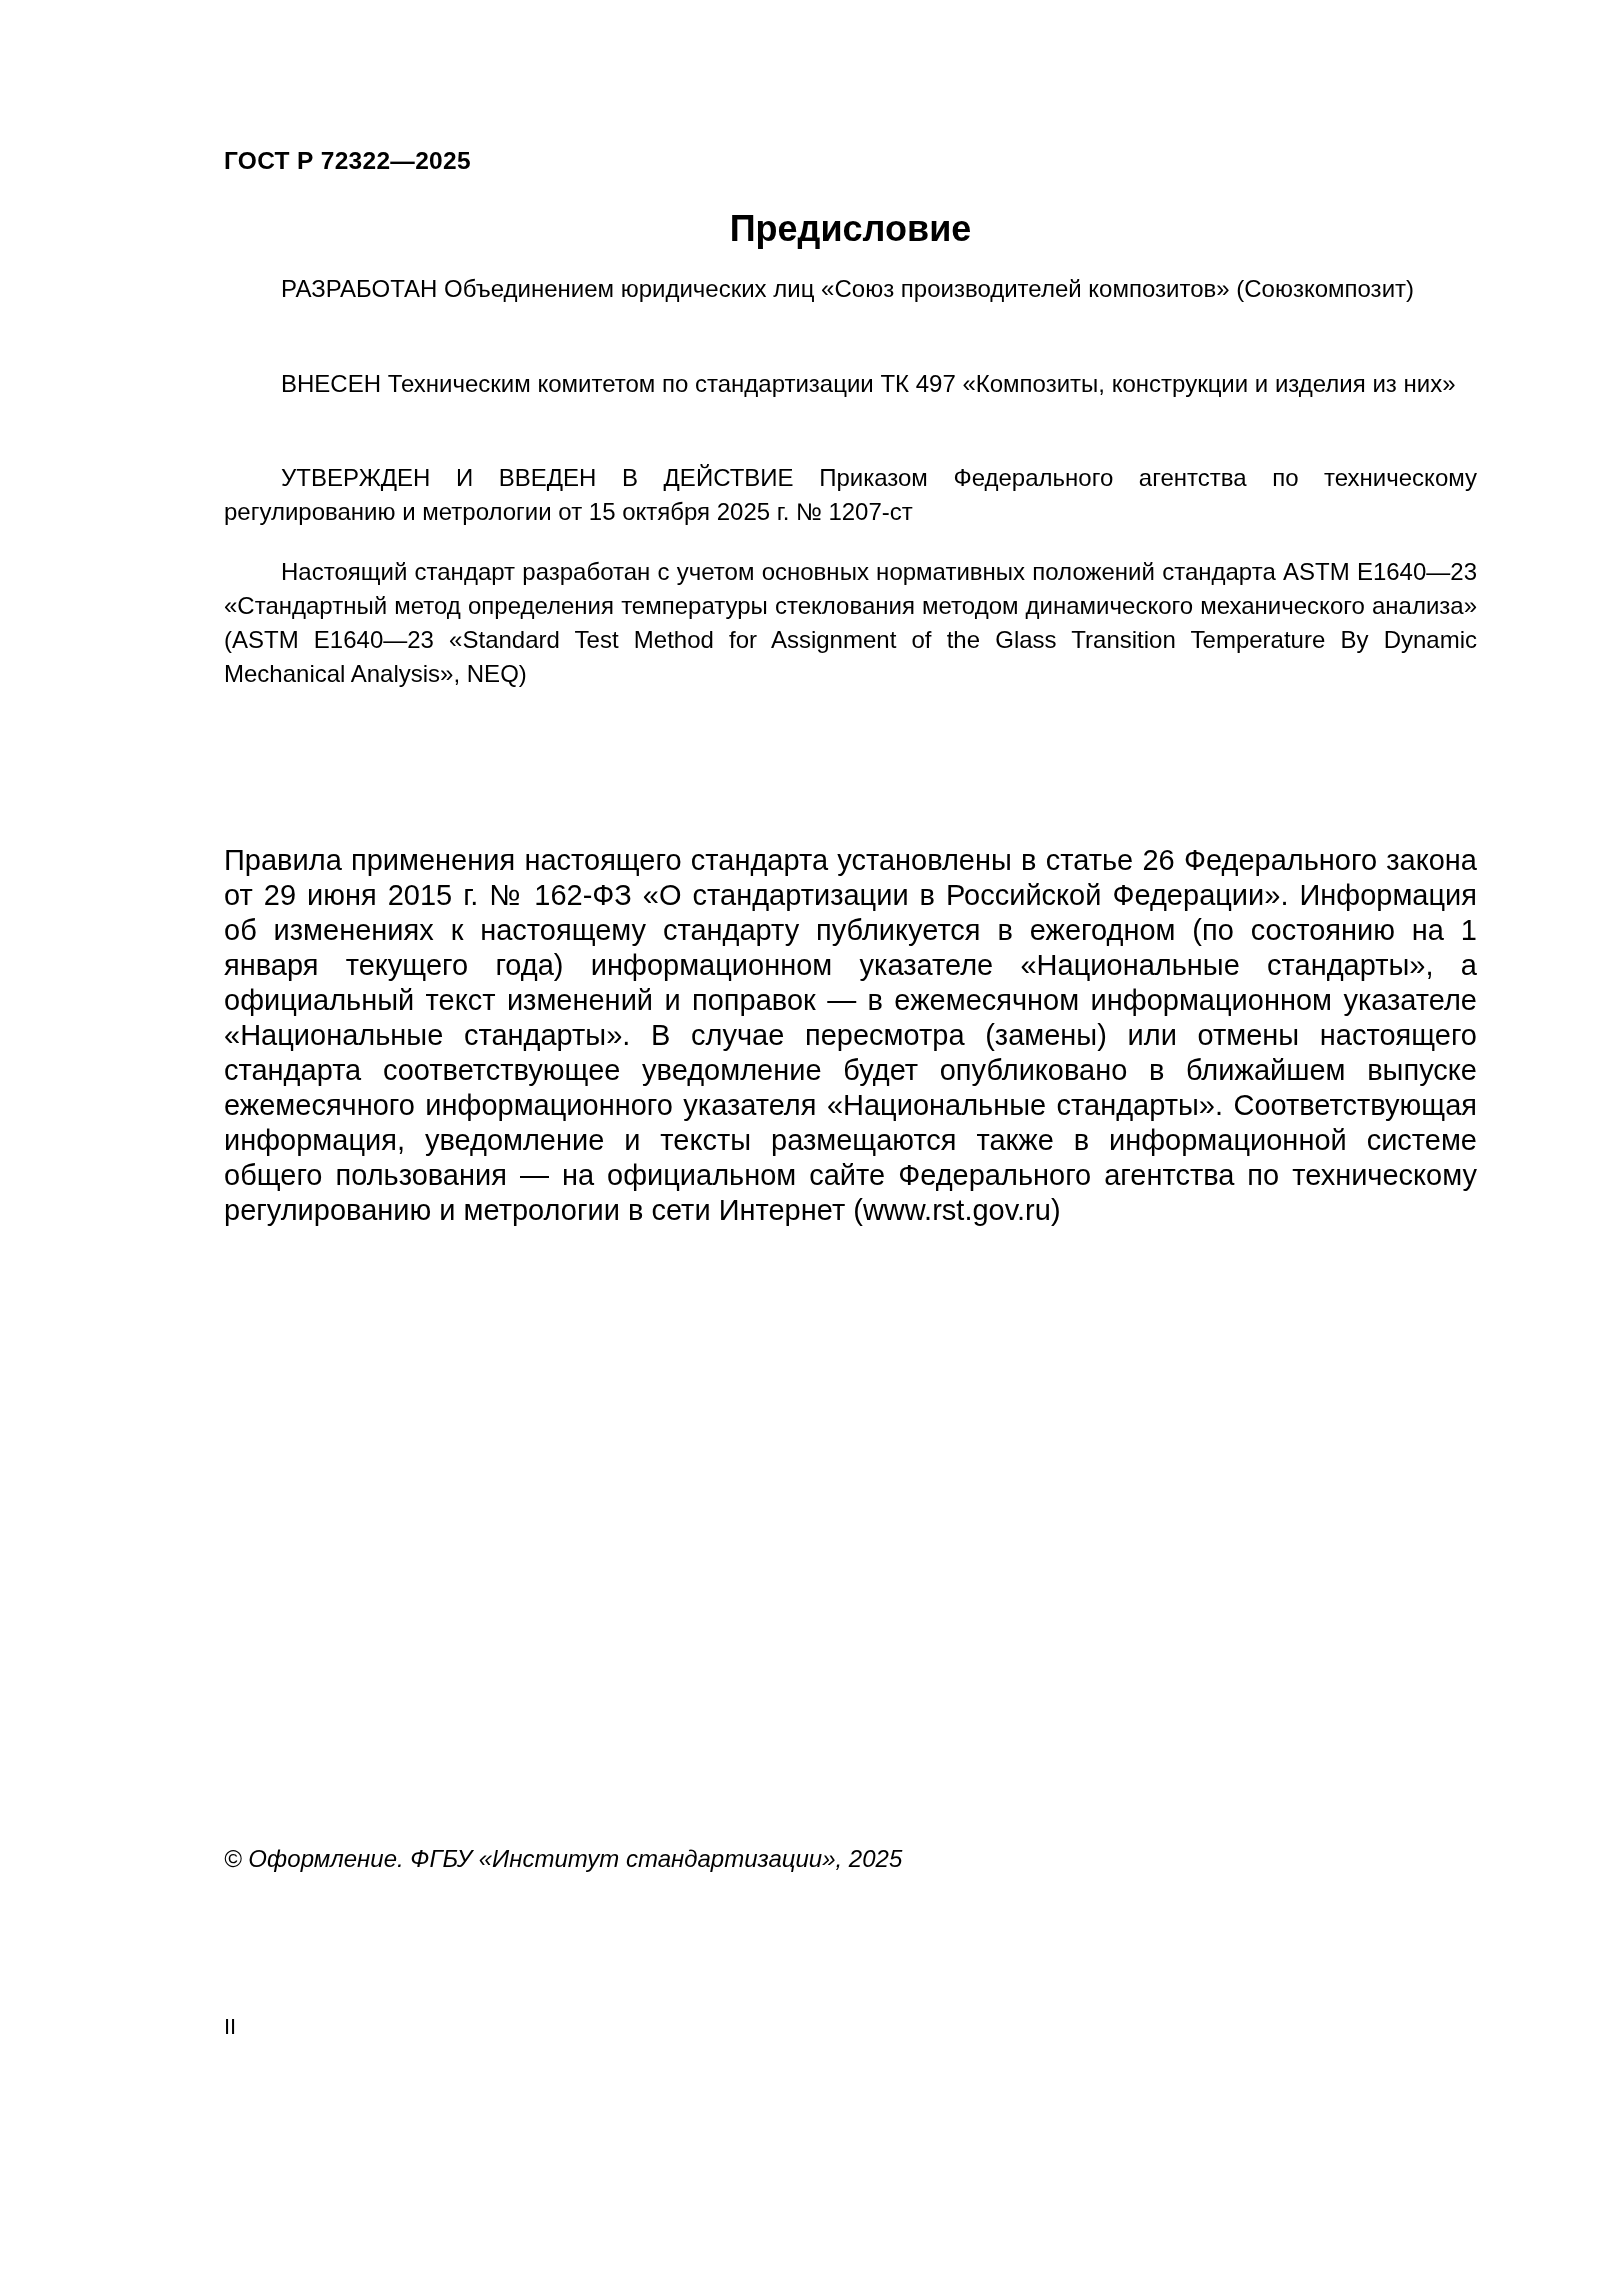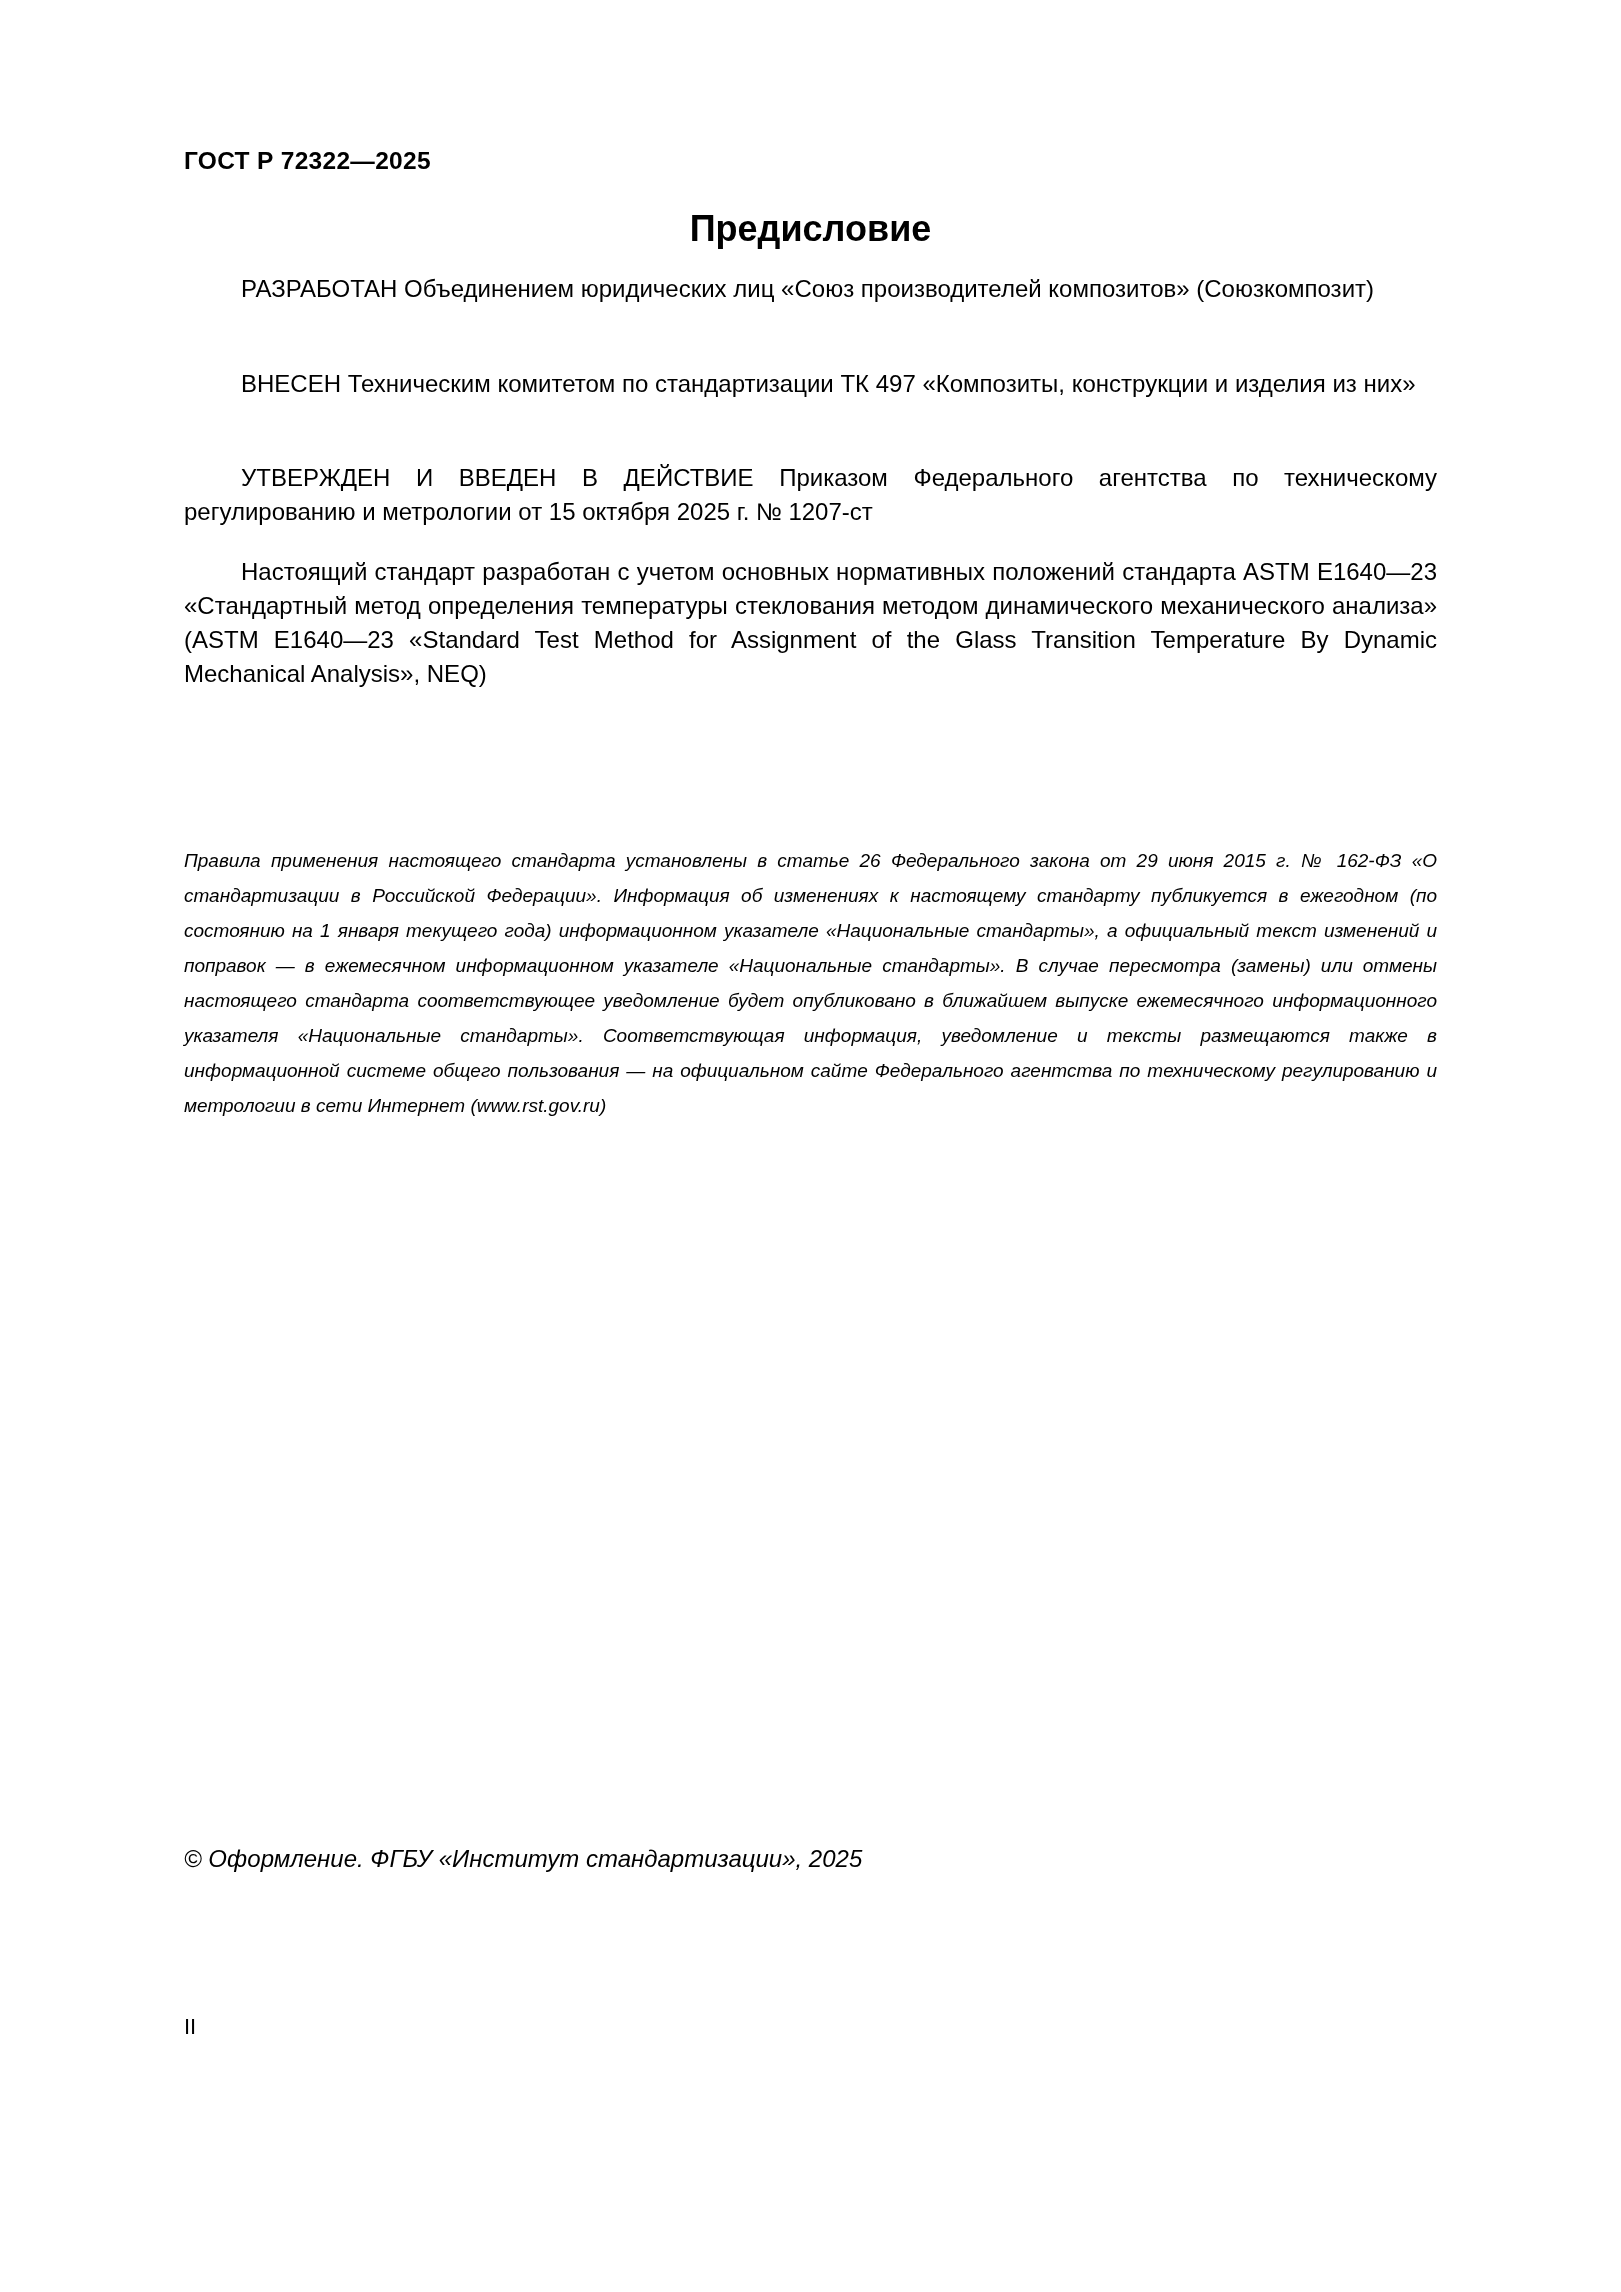--- a/index.html
+++ b/index.html
@@ -8,20 +8,21 @@
     background: #ffffff;
   }
   .page {
     position: relative;
     width: 1396px;
     height: 2293px;
     background: #ffffff;
     font-family: "Liberation Sans", sans-serif;
     color: #000000;
     box-sizing: border-box;
+    margin-left: 40px;
   }
   .header-code {
     position: absolute;
     left: 184px;
     top: 147px;
     font-size: 24.5px;
     font-weight: bold;
     letter-spacing: 0.3px;
   }
   .doc-title {
@@ -43,23 +44,22 @@
     text-justify: inter-word;
   }
   .para .ind {
     display: inline-block;
     width: 57px;
   }
   .italic-block {
     position: absolute;
     left: 184px;
     width: 1253px;
-    font-size: 19px;
+    font-size: 29px;
     line-height: 35px;
-    font-style: italic;
     text-align: justify;
     text-justify: inter-word;
   }
   .copyright {
     position: absolute;
     left: 184px;
     top: 1845px;
     width: 1253px;
     text-align: left;
     font-size: 24px;

